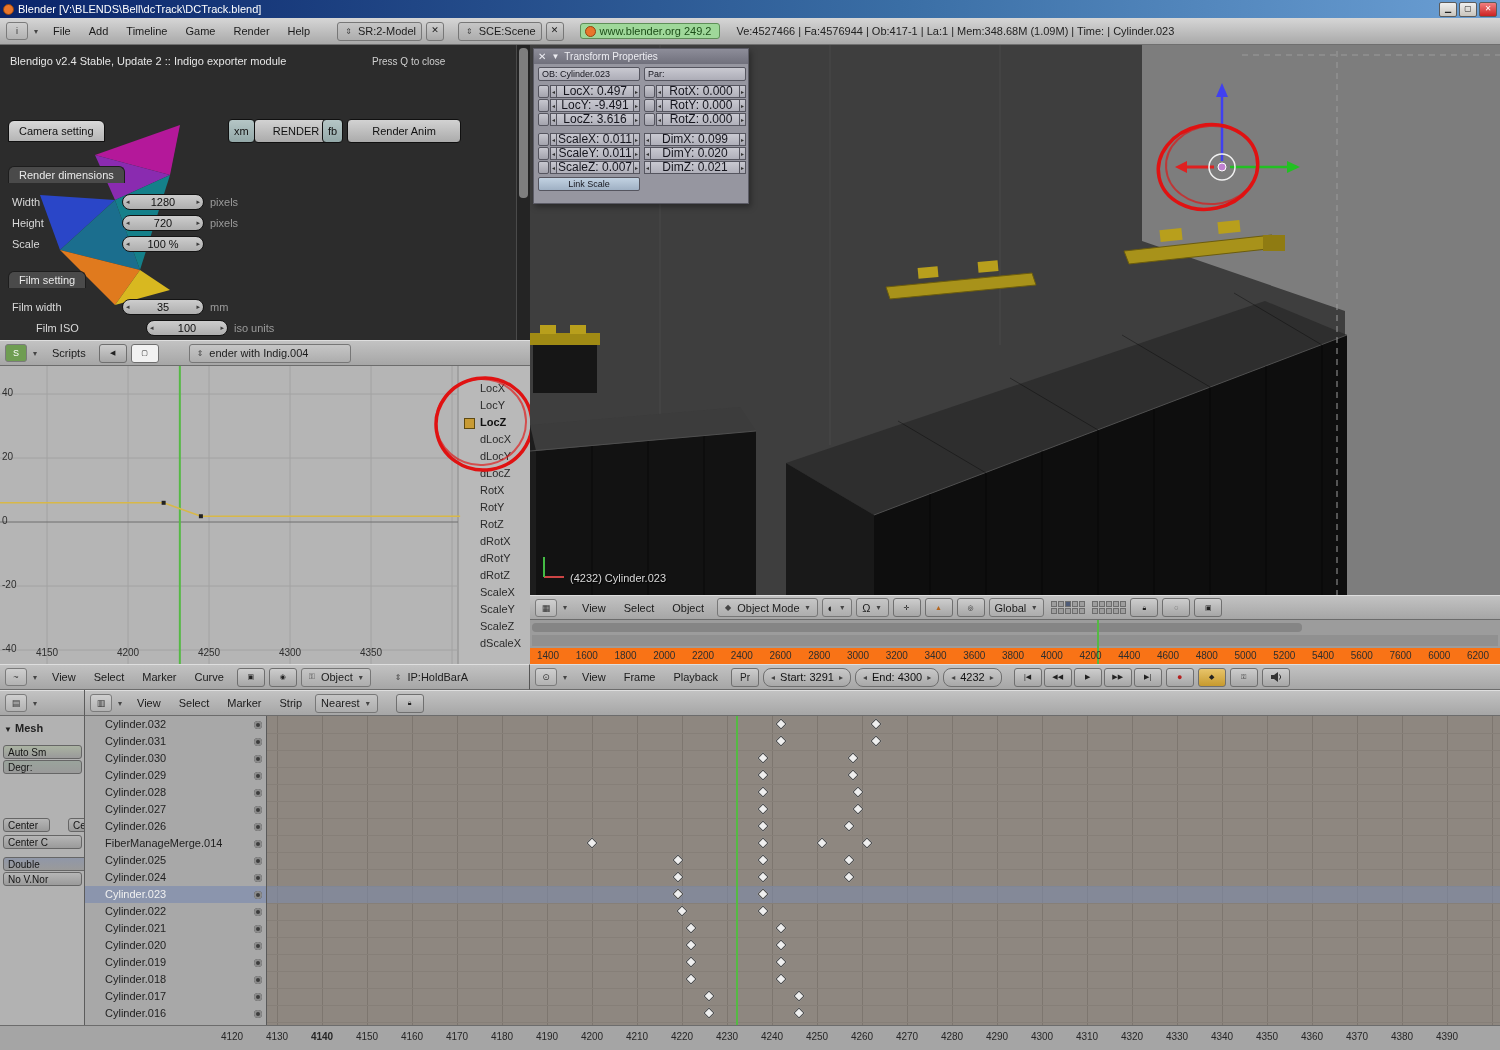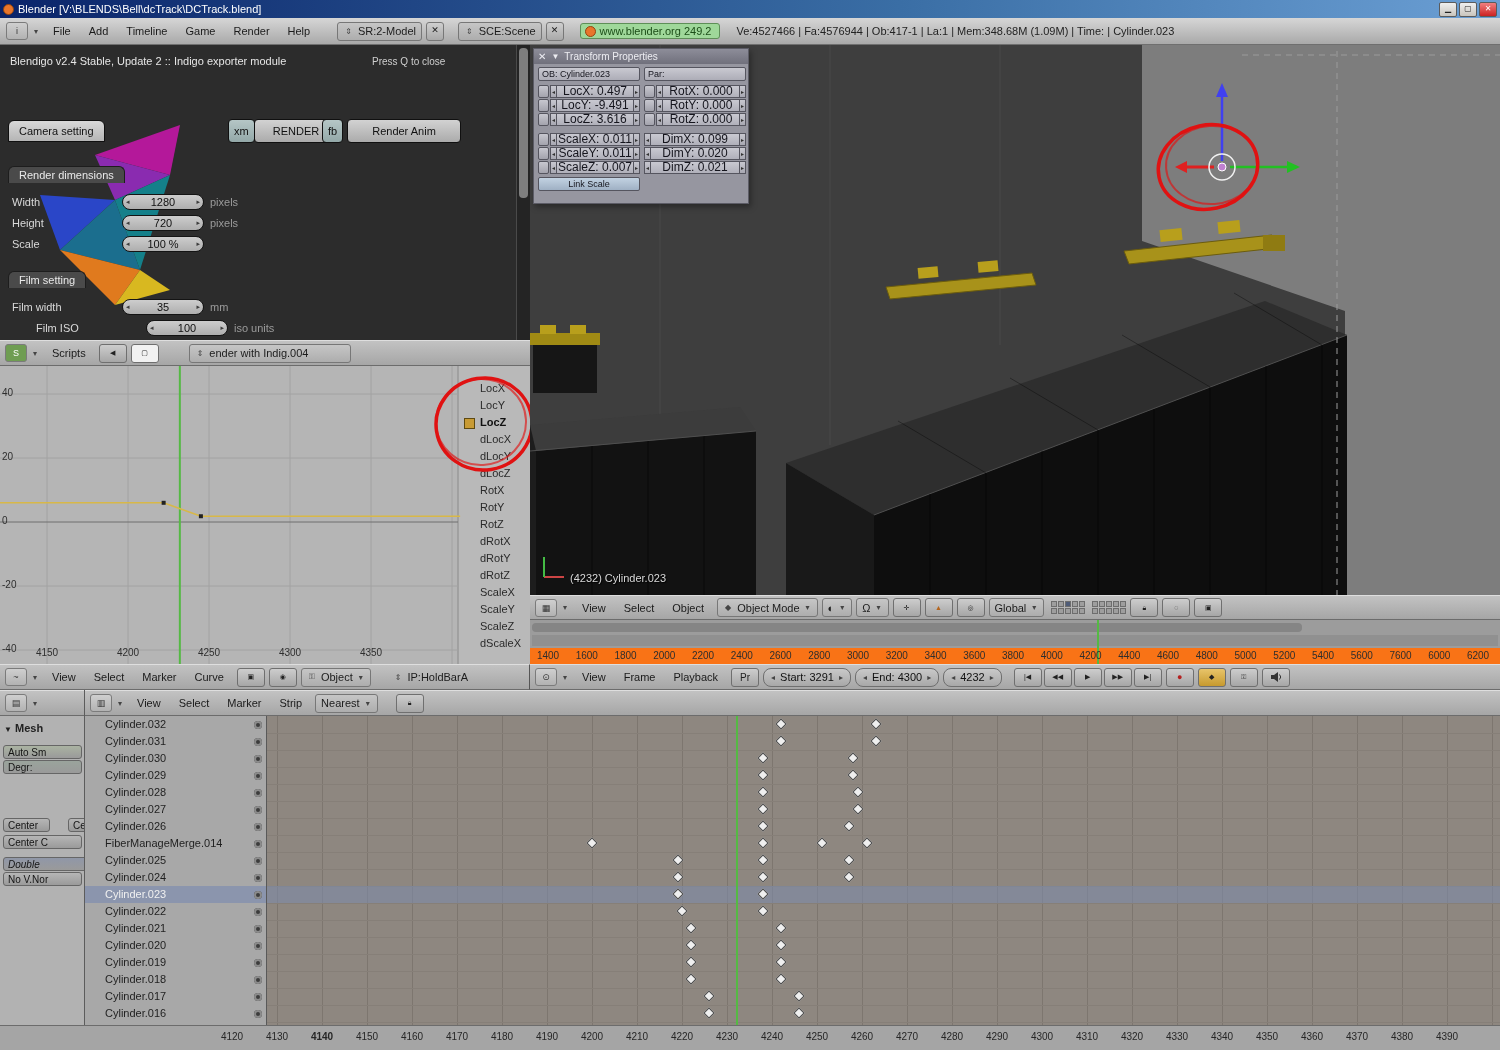--- a/index.html
+++ b/index.html
@@ -606,21 +606,21 @@
       <div class="abs" style="left:4px;top:32px;font-weight:bold;color:#222;">
         <span style="font-size:8px;">▼</span>
         <span>Mesh</span>
       </div>
       <div id="side-buttons">
           <div class="sidebtn" style="top: 55px; left: 3px; width: 79px; background: linear-gradient(rgb(170, 179, 162), rgb(154, 154, 154));">Auto Sm</div>
           <div class="sidebtn" style="top: 70px; left: 3px; width: 79px; background: linear-gradient(rgb(154, 164, 156), rgb(154, 154, 154));">Degr:</div>
           <div class="sidebtn" style="top: 128px; left: 3px; width: 47px; background: linear-gradient(rgb(182, 182, 182), rgb(154, 154, 154));">Center</div>
           <div class="sidebtn" style="top: 128px; left: 52px; width: 30px; background: linear-gradient(rgb(182, 182, 182), rgb(154, 154, 154)); margin-left: 16px;">Ce</div>
           <div class="sidebtn" style="top: 145px; left: 3px; width: 79px; background: linear-gradient(rgb(182, 182, 182), rgb(154, 154, 154));">Center C</div>
-          <div class="sidebtn" style="top: 167px; left: 3px; width: 95px; background: linear-gradient(rgb(144, 151, 168), rgb(154, 154, 154)); font-style: italic;">Double</div>
+          <div class="sidebtn" style="top: 167px; left: 3px; width: 95px; background: linear-gradient(rgb(144, 151, 168), rgb(154, 154, 154));">Double</div>
           <div class="sidebtn" style="top: 182px; left: 3px; width: 79px; background: linear-gradient(rgb(182, 182, 182), rgb(154, 154, 154));">No V.Nor</div>
         </div>
     </div>
 
     <div id="dopeheader" class="hdr">
       <span class="iconbtn">▥</span>
       <span class="chev">▾</span>
       <span id="dope-menus" class="flex">
           <span class="menu-item">View</span>
           <span class="menu-item">Select</span>

